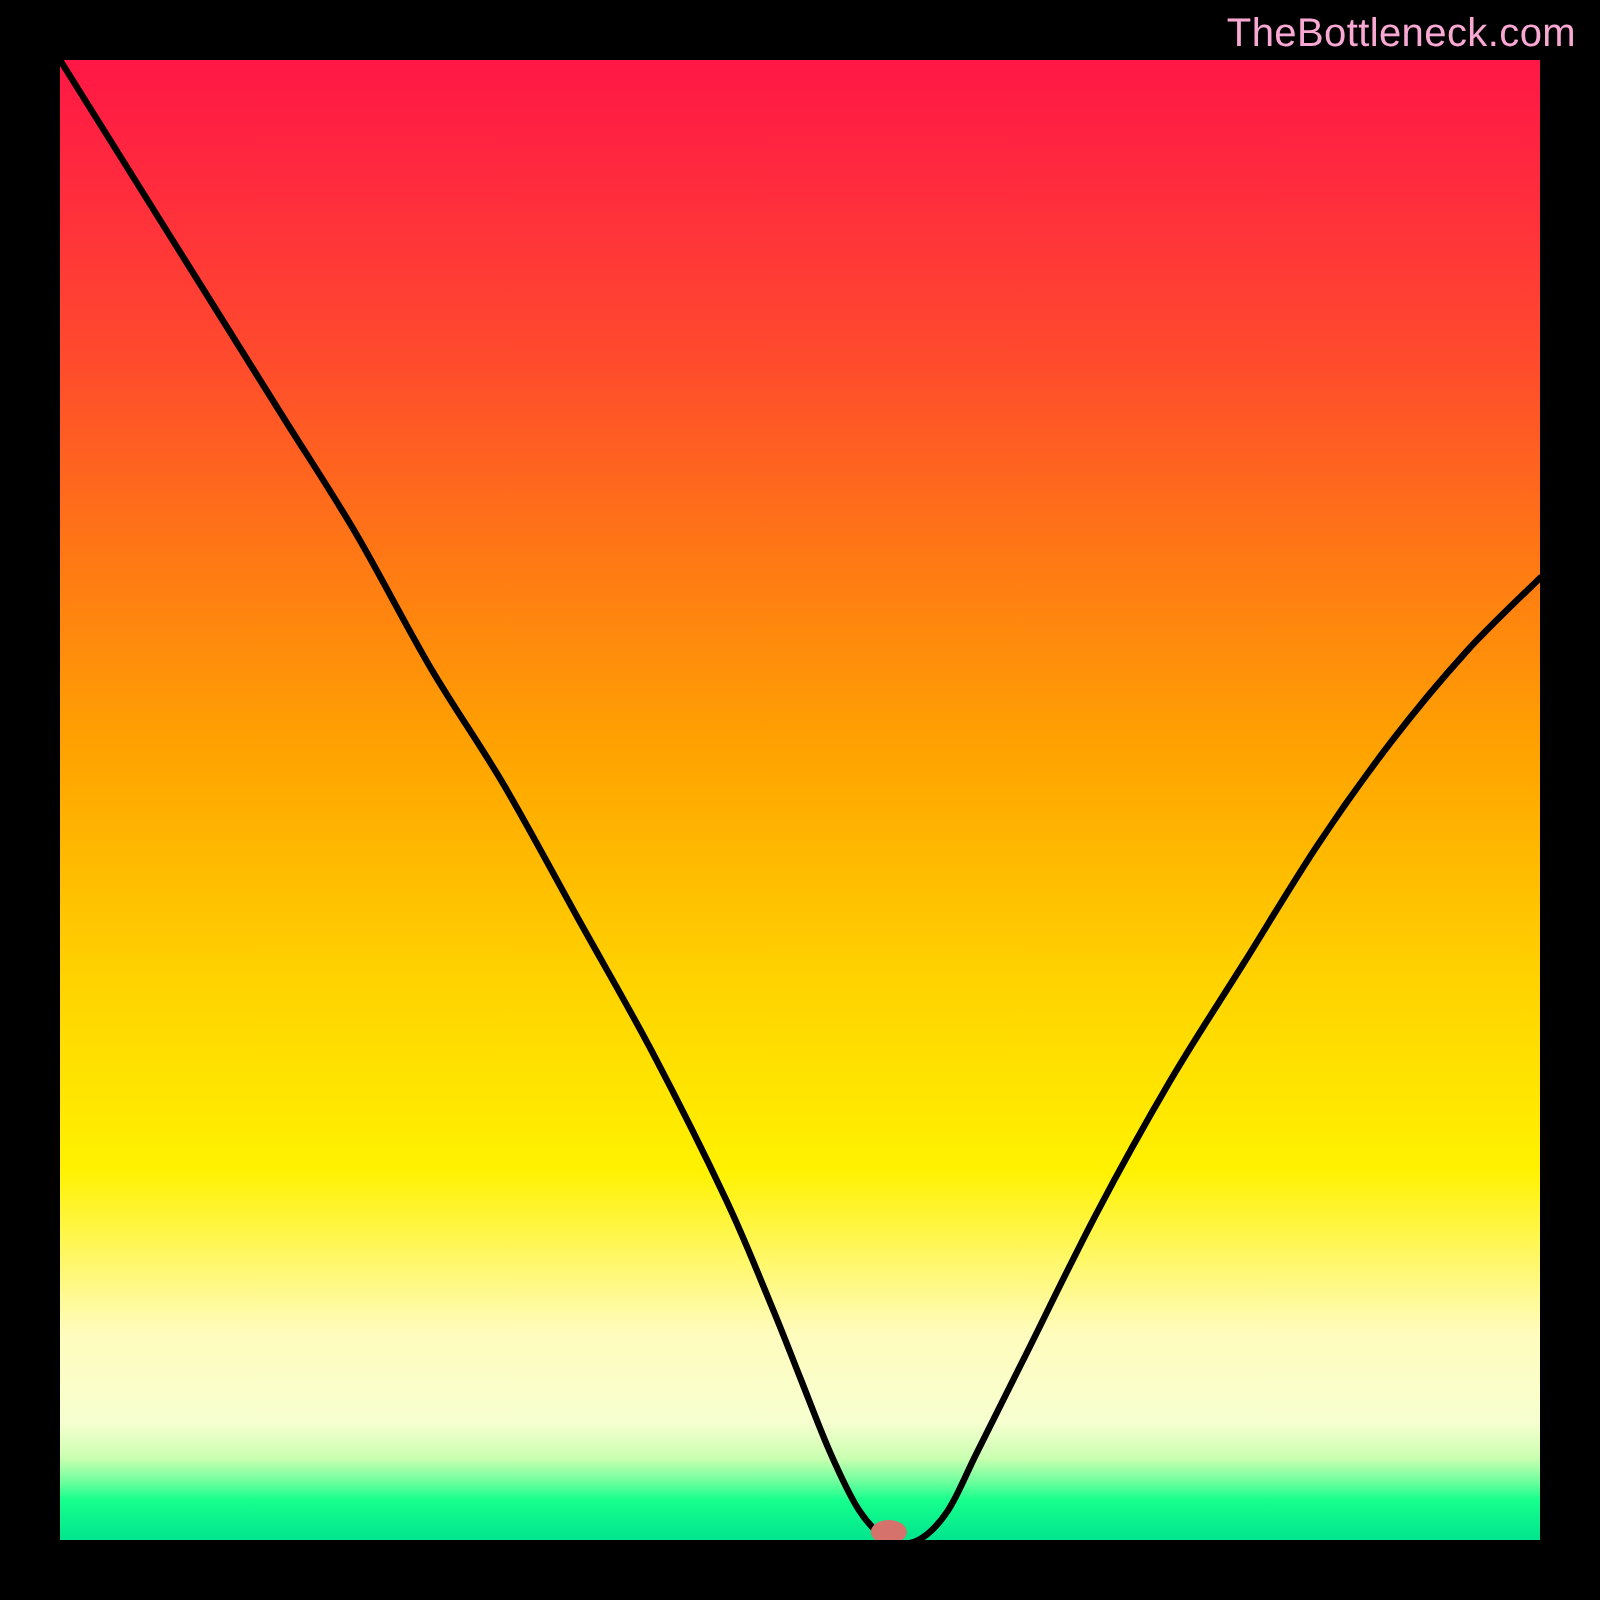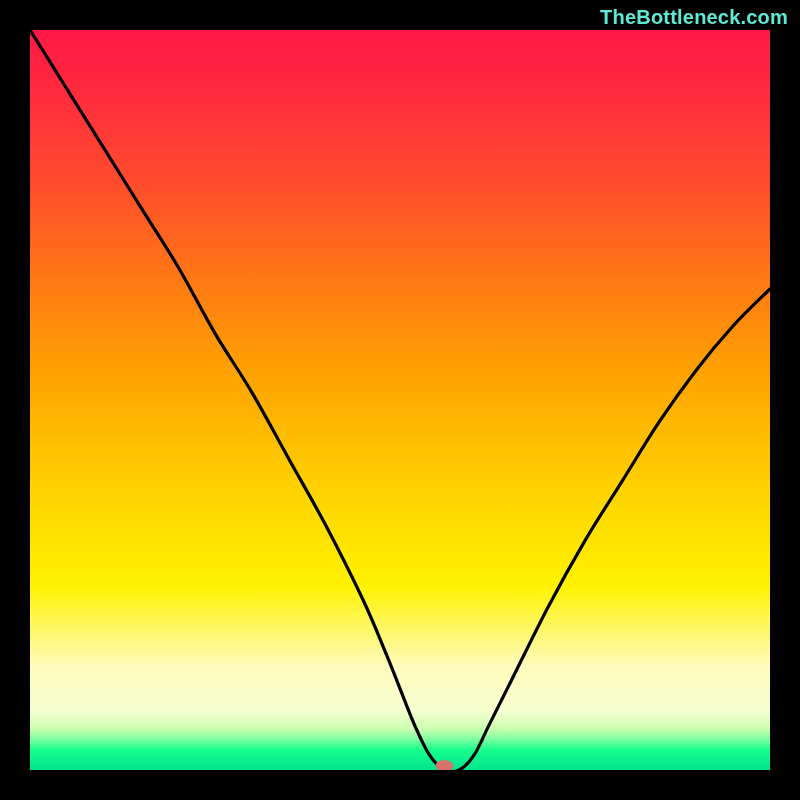--- a/index.html
+++ b/index.html
@@ -38,23 +38,23 @@
       #c9ffb0 94.5%,
       #72ff9e 96%,
       #17ff8d 97.3%,
       #00e58e 100%
     );
   }
   .watermark {
     position: absolute;
     top: 6px;
     right: 12px;
-    color: #5eead4;
+    color: #f9a8d4;
     font-size: 20px;
-    font-weight: 700;
+    font-weight: 400;
     letter-spacing: 0.2px;
     user-select: none;
   }
   svg.curve {
     position: absolute;
     left: 0;
     top: 0;
     width: 740px;
     height: 740px;
     pointer-events: none;

